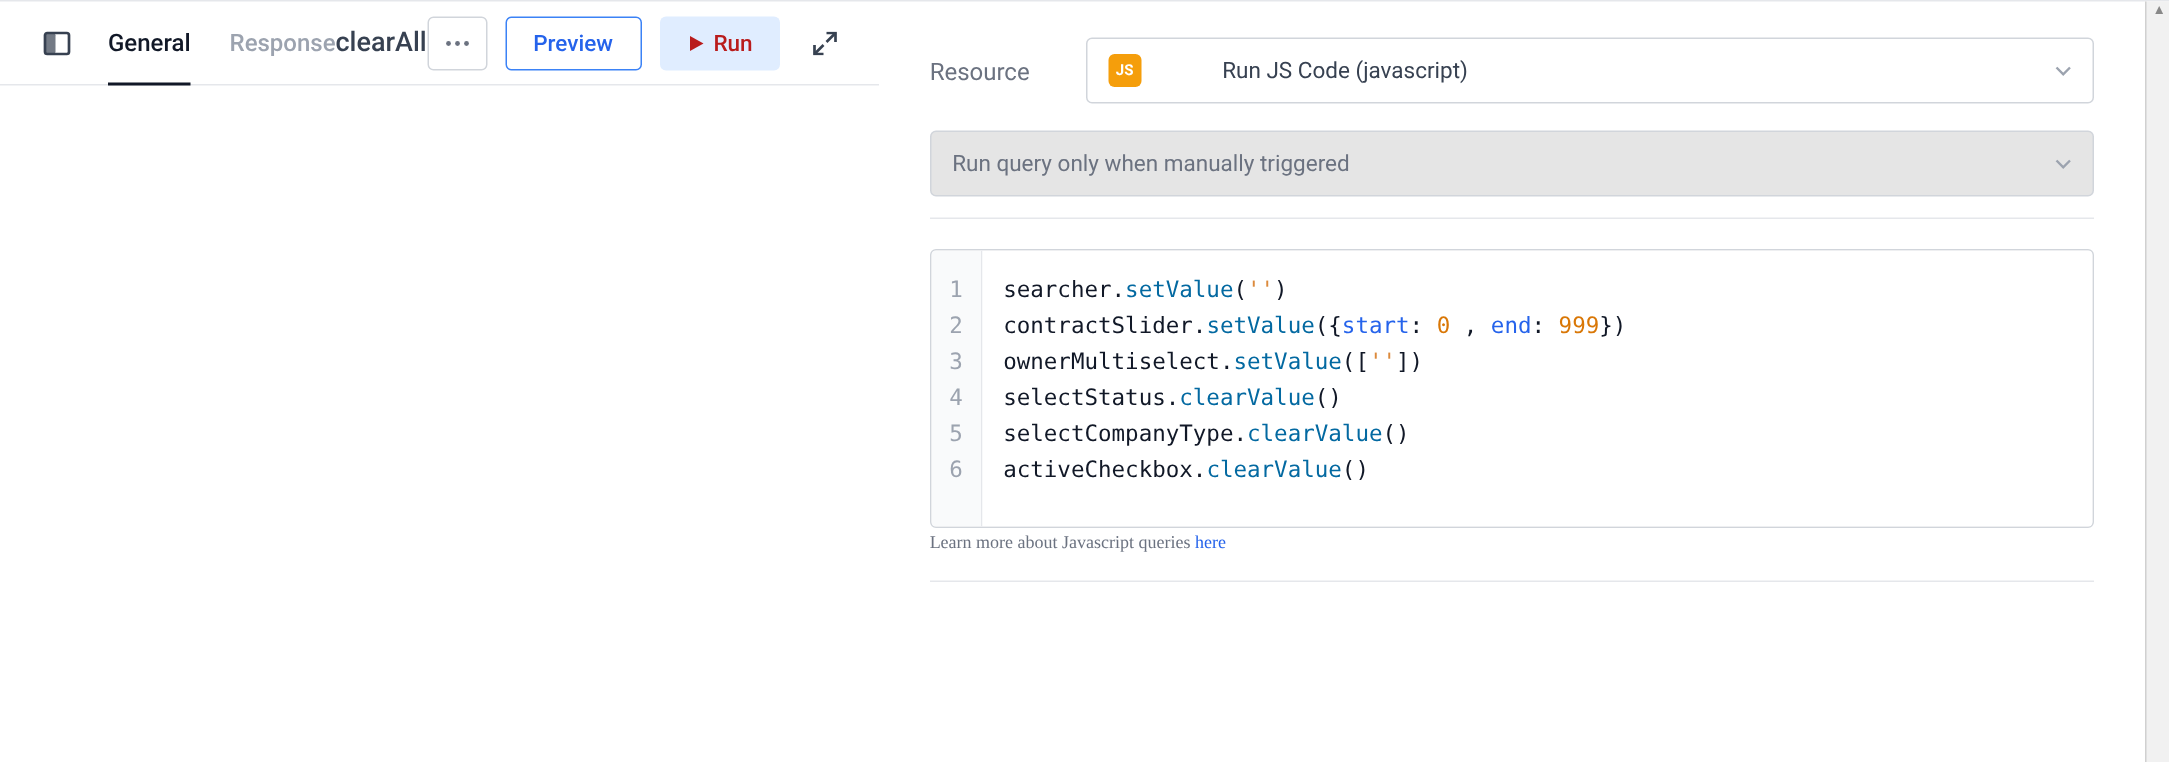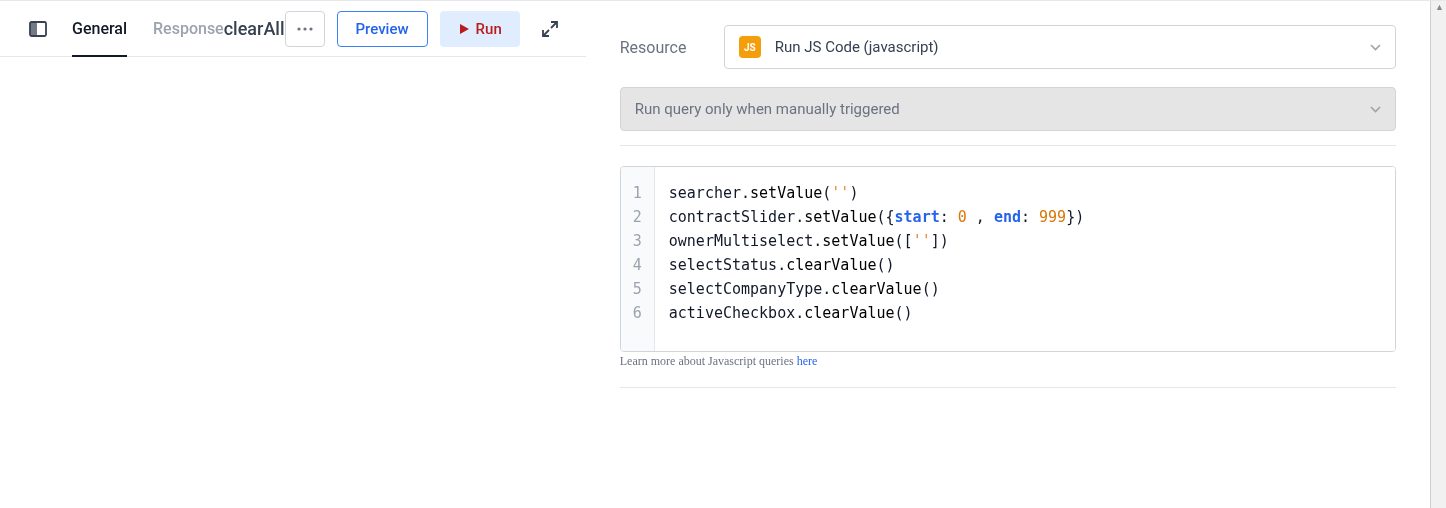--- a/index.html
+++ b/index.html
@@ -19,36 +19,36 @@
   .header-actions { display: flex; align-items: center; gap: 12px; text-align: center; }
   .icon-btn { width: 40px; height: 36px; border: 1px solid #d1d5db; background: #fff; border-radius: 4px; display: flex; align-items: center; justify-content: center; cursor: pointer; color: #6b7280; }
   .btn { height: 36px; padding: 0 18px; border-radius: 4px; font-size: 15px; font-weight: 500; display: flex; align-items: center; cursor: pointer; gap: 6px; }
   .btn-outline { border: 1px solid #3b82f6; color: #2563eb; background: #fff; }
   .btn-primary { border: none; background: #e0edff; color: #b91c1c; }
   .expand-icon { width: 24px; height: 24px; color: #374151; cursor: pointer; margin-left: 6px; display: flex; align-items: center; justify-content: center; }
 
   .content { padding: 24px 34px 0 34px; flex: 1; overflow: auto; }
   .row { display: flex; align-items: center; margin-bottom: 18px; }
   .row-label { width: 104px; font-size: 16px; color: #6b7280; }
-  .select-box { flex: 1; height: 44px; border: 1px solid #d1d5db; border-radius: 4px; display: flex; align-items: center; padding: 0 14px; cursor: pointer; }
+  .select-box { flex: 1; height: 44px; border: 1px solid #d1d5db; border-radius: 4px; display: flex; align-items: center; padding: 0 14px; cursor: pointer; gap: 40px; }
   .select-box.gray { background: #e5e5e5; color: #6b7280; }
   .js-badge { width: 22px; height: 22px; background: #f59e0b; border-radius: 4px; color: #fff; font-size: 10px; font-weight: 700; display: flex; align-items: center; justify-content: center; margin-right: 14px; }
   .select-text { flex: 1; font-size: 15px; color: #374151; }
   .select-box.gray .select-text { color: #6b7280; }
   .chevron { color: #9ca3af; font-size: 12px; }
   .divider { height: 1px; background: #e5e7eb; margin: 14px 0 20px 0; }
 
   .code-editor { border: 1px solid #d1d5db; border-radius: 4px; display: flex; font-family: ui-monospace, SFMono-Regular, Menlo, Consolas, monospace; font-size: 15px; overflow: hidden; }
   .gutter { background: #f9fafb; border-right: 1px solid #e5e7eb; padding: 14px 12px 26px 12px; text-align: right; color: #9ca3af; }
   .gutter .ln { line-height: 24px; }
   .code-body { flex: 1; padding: 14px 14px 26px 14px; background: #fff; color: #111827; }
   .code-line { line-height: 24px; white-space: pre; }
   .tok-id { color: #111827; }
-  .tok-method { color: #000000; }
-  .tok-prop { color: #2563eb; font-weight: bold; }
+  .tok-method { color: #0369a1; }
+  .tok-prop { color: #2563eb; }
   .tok-str { color: #dc8a3c; }
   .tok-num { color: #d97706; }
   .tok-punct { color: #111827; }
 
   .learn-more { margin-top: 2px; font-size: 12px; color: #6b7280; font-family: Liberation Serif, serif; }
   .learn-more a { color: #2563eb; text-decoration: none; cursor: pointer; }
   .divider2 { height: 1px; background: #e5e7eb; margin-top: 18px; }
 </style>
 </head>
 <body>

